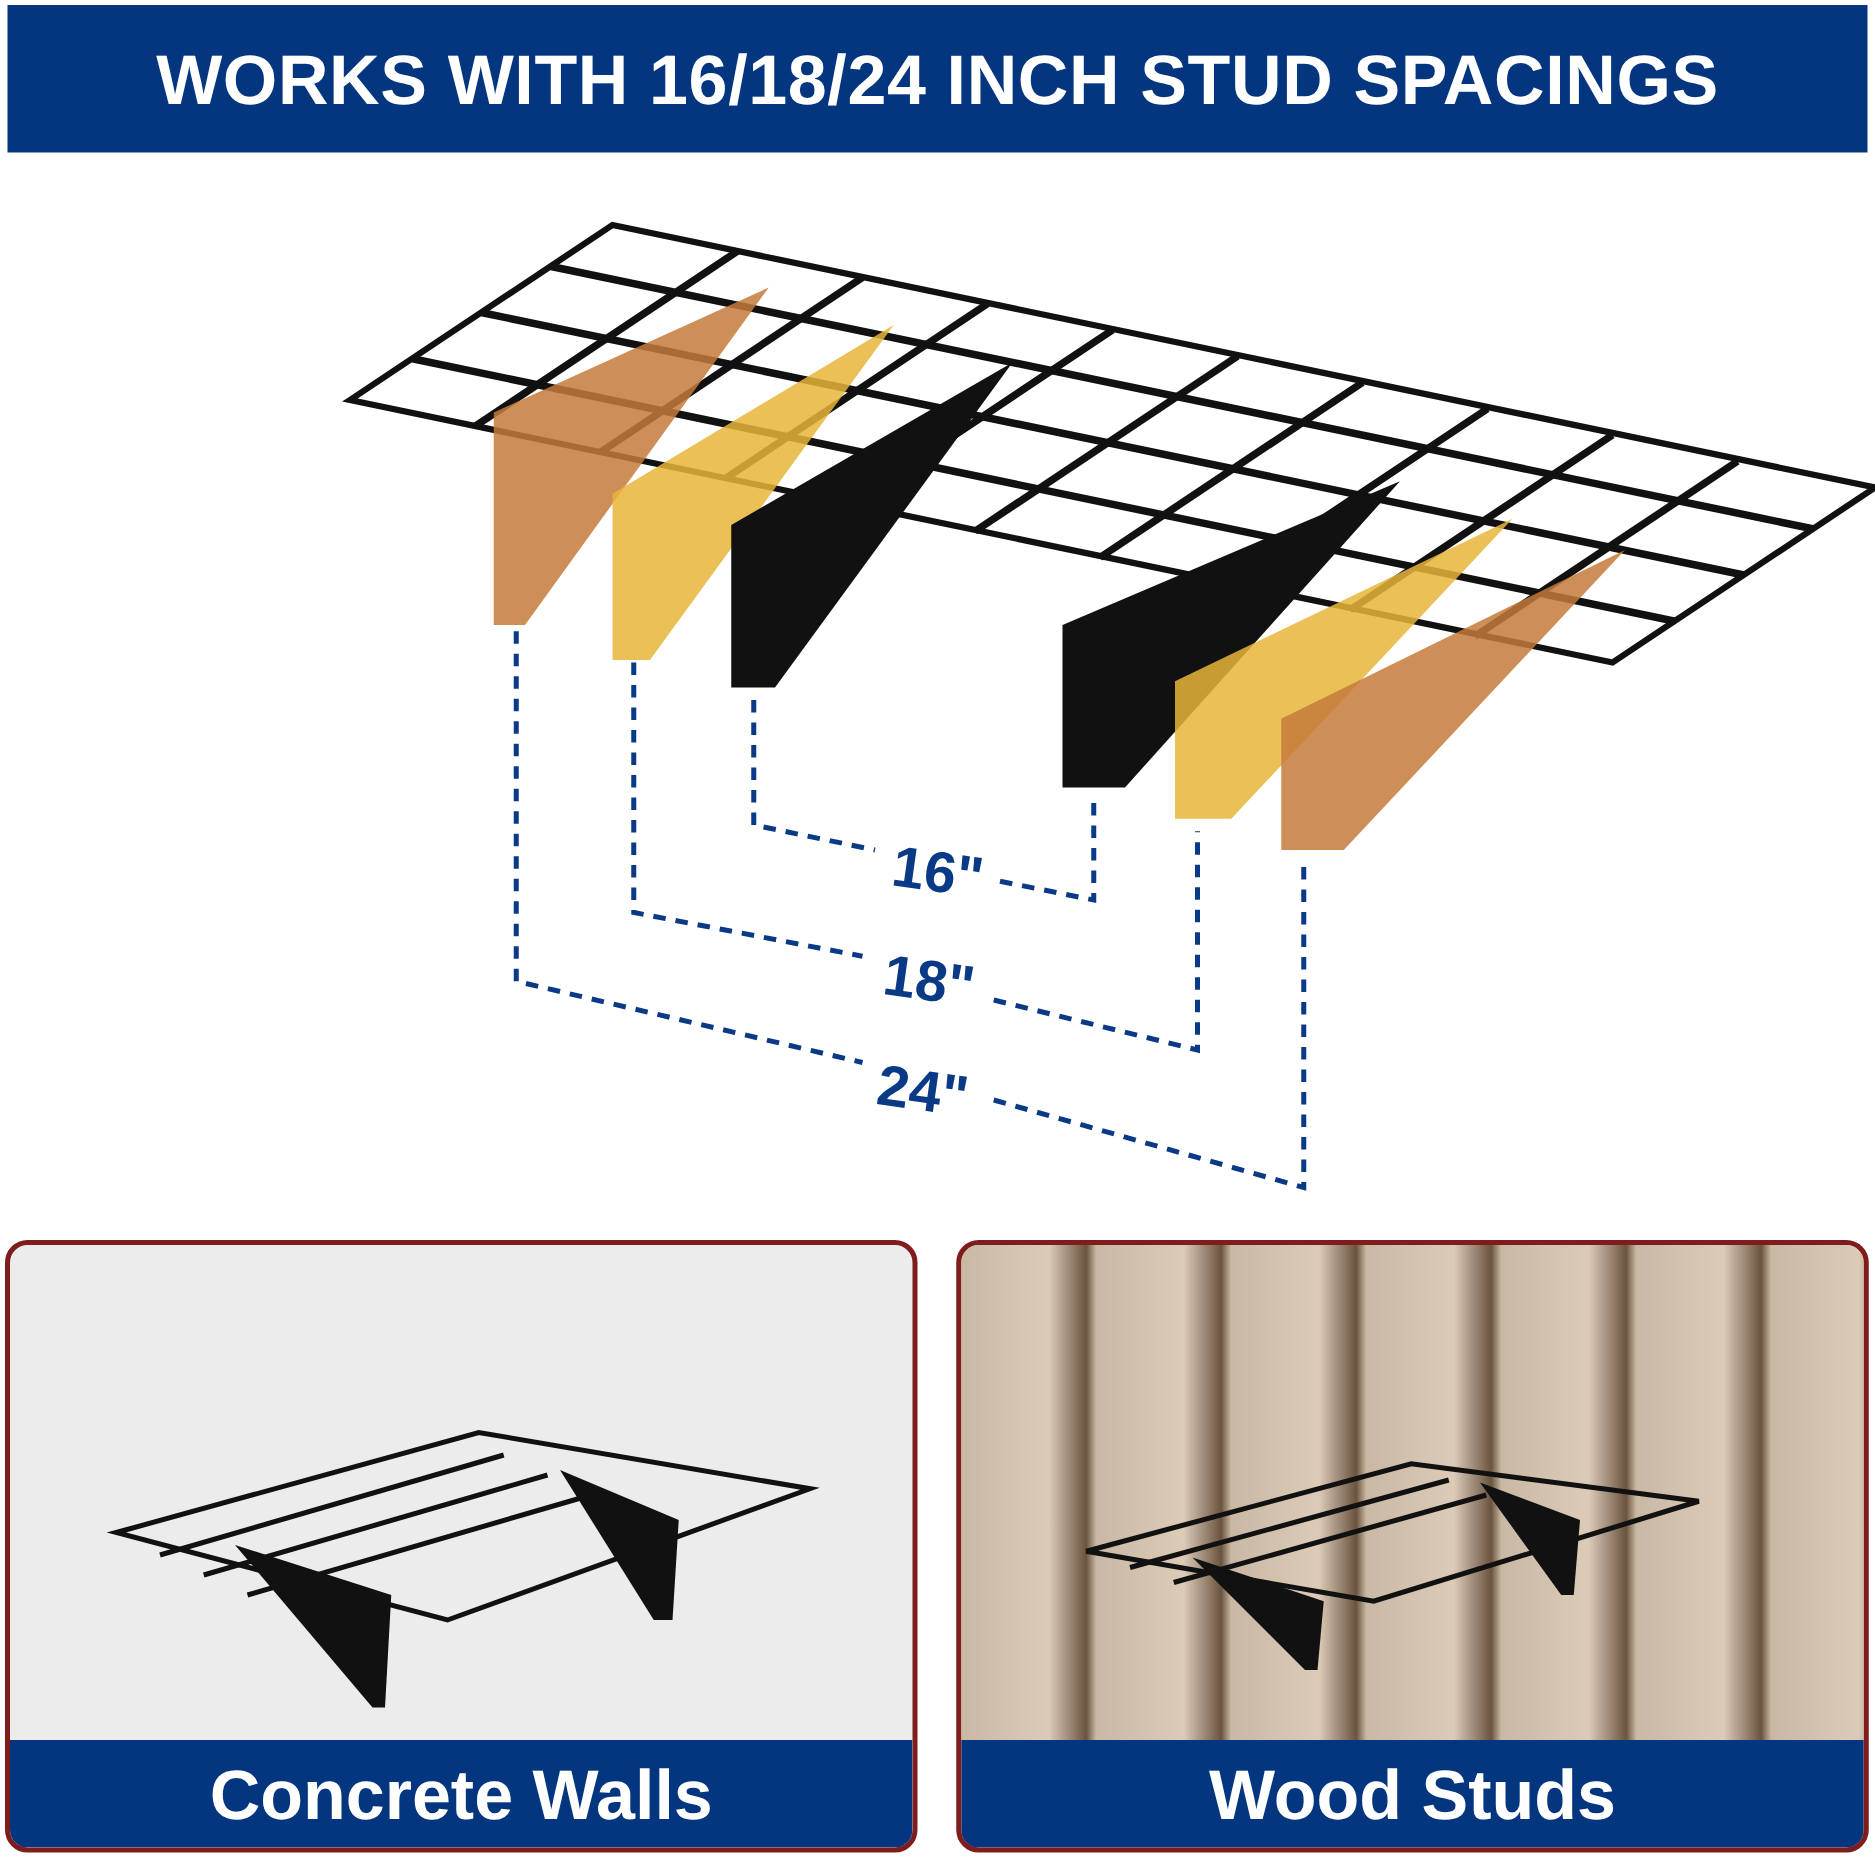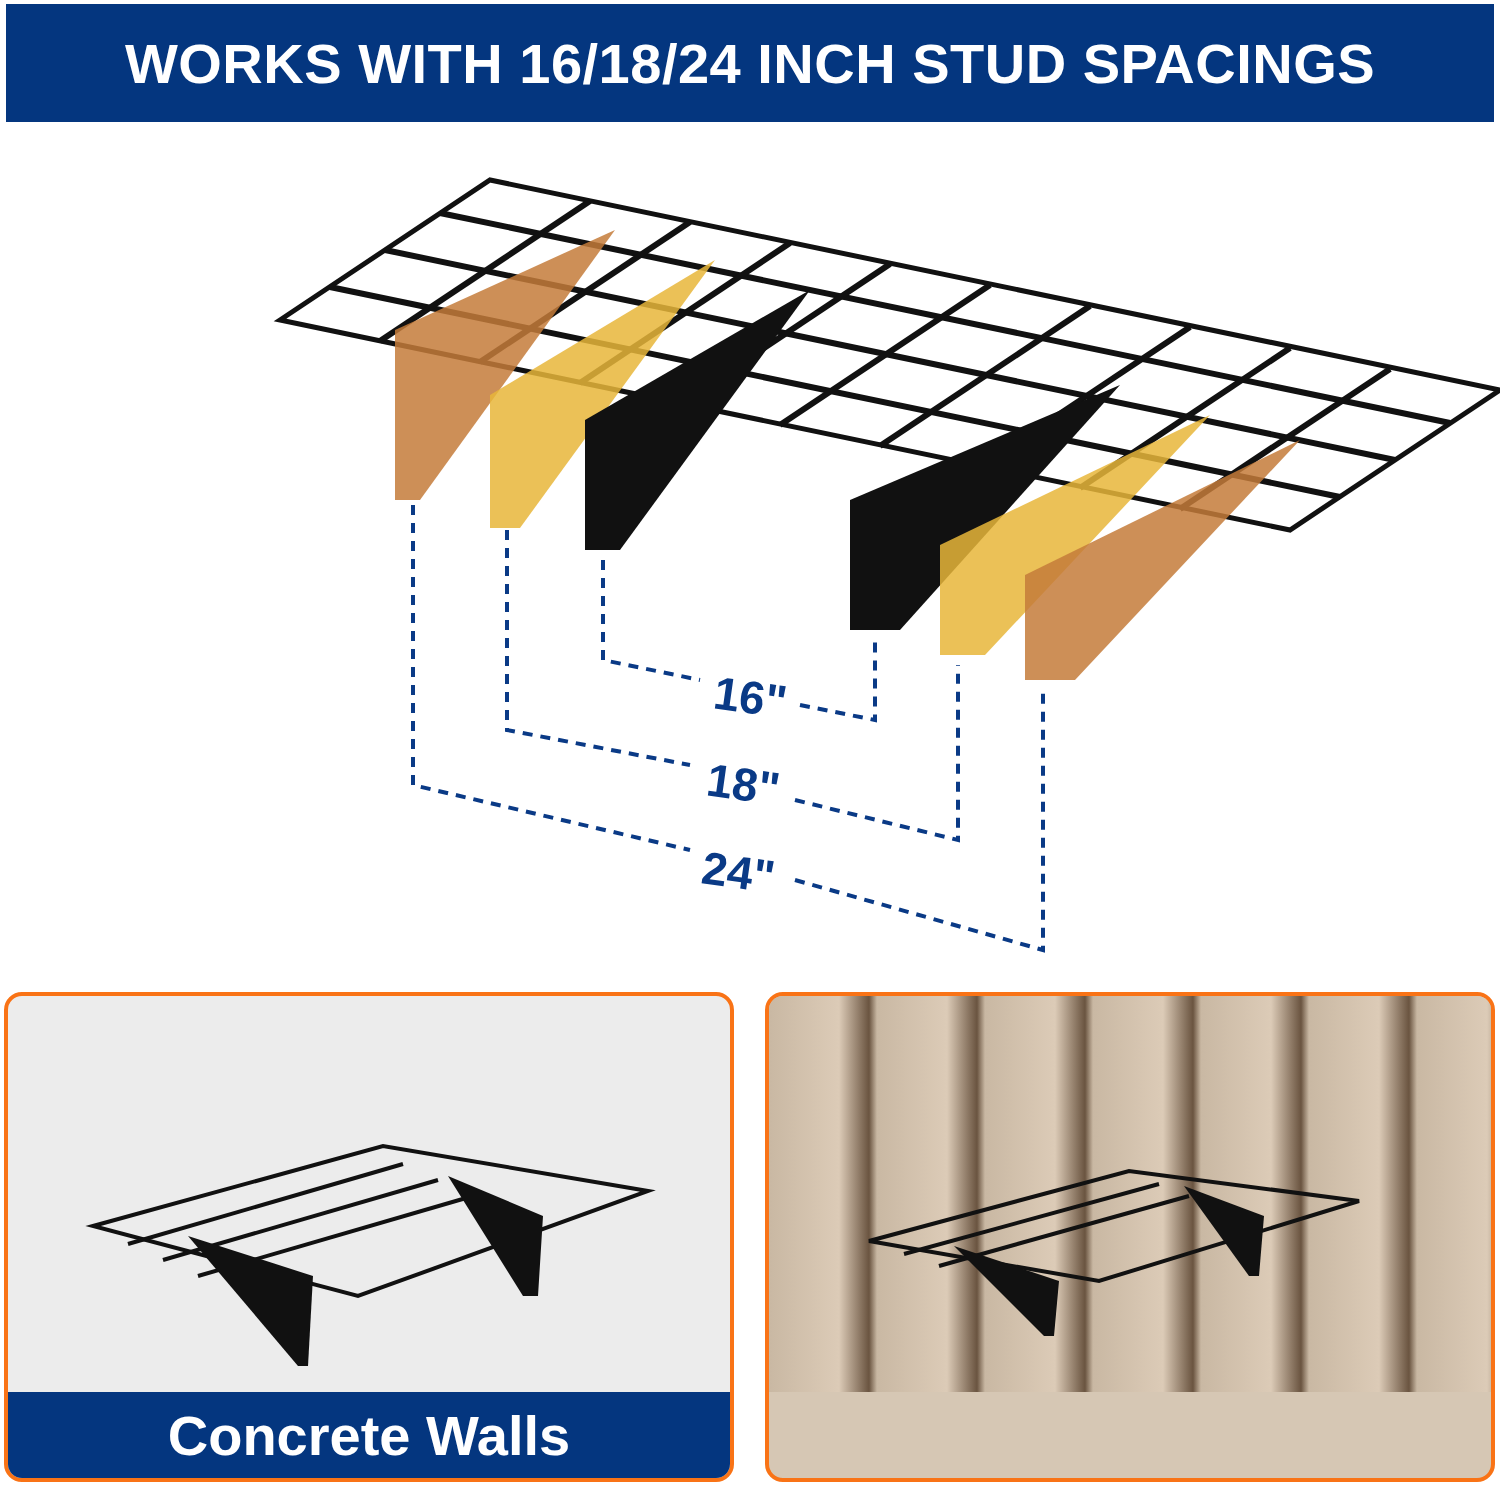--- a/index.html
+++ b/index.html
@@ -1,19 +1,19 @@
 <!DOCTYPE html>
 <html><head>
 <meta charset="utf-8">
 <style>
   html, body { margin: 0; padding: 0; background: #ffffff; }
   body { width: 1500px; height: 1488px; position: relative; overflow: hidden; font-family: "Liberation Sans", sans-serif; }
   .banner { position: absolute; left: 6px; top: 4px; width: 1488px; height: 118px; background: #04367f; color: #fff; display: flex; align-items: center; justify-content: center; font-weight: 700; font-size: 56px; letter-spacing: 0.5px; text-align: right; }
   .diagram { position: absolute; left: 0; top: 130px; width: 1500px; height: 850px; }
-  .card { position: absolute; top: 992px; height: 490px; border: 4px solid #f97316; border-radius: 18px; overflow: hidden; box-sizing: border-box; }
+  .card { position: absolute; top: 992px; height: 490px; border: 4px solid #7f1d1d; border-radius: 18px; overflow: hidden; box-sizing: border-box; }
   .card.left { left: 4px; width: 730px; background: #ececec; }
   .card.right { left: 765px; width: 730px; background: #d6c7b4; }
   .card .photo { position: absolute; left: 0; top: 0; right: 0; bottom: 86px; }
   .card .caption { position: absolute; left: 0; right: 0; bottom: 0; height: 86px; background: #04367f; color: #fff; font-weight: 700; font-size: 56px; display: flex; align-items: center; justify-content: center; }
   .dimlabel { font-family: "Liberation Sans", sans-serif; font-weight: 700; font-size: 46px; fill: #0a3a86; }
 </style>
 </head>
 <body>
 
 <div class="banner">
@@ -94,13 +94,14 @@
     <svg width="722" height="396">
       <g stroke="#111" stroke-width="4" fill="none">
         <polygon points="100,245 360,175 590,205 330,285"></polygon>
         <line x1="135" y1="258" x2="390" y2="188"></line>
         <line x1="170" y1="270" x2="420" y2="200"></line>
       </g>
       <polygon points="185,250 290,285 285,340 275,340" fill="#111"></polygon>
       <polygon points="415,190 495,220 490,280 480,280" fill="#111"></polygon>
     </svg>
   </div>
+  <div class="caption">Wood Studs</div>
 </div>
 
 </body></html>

